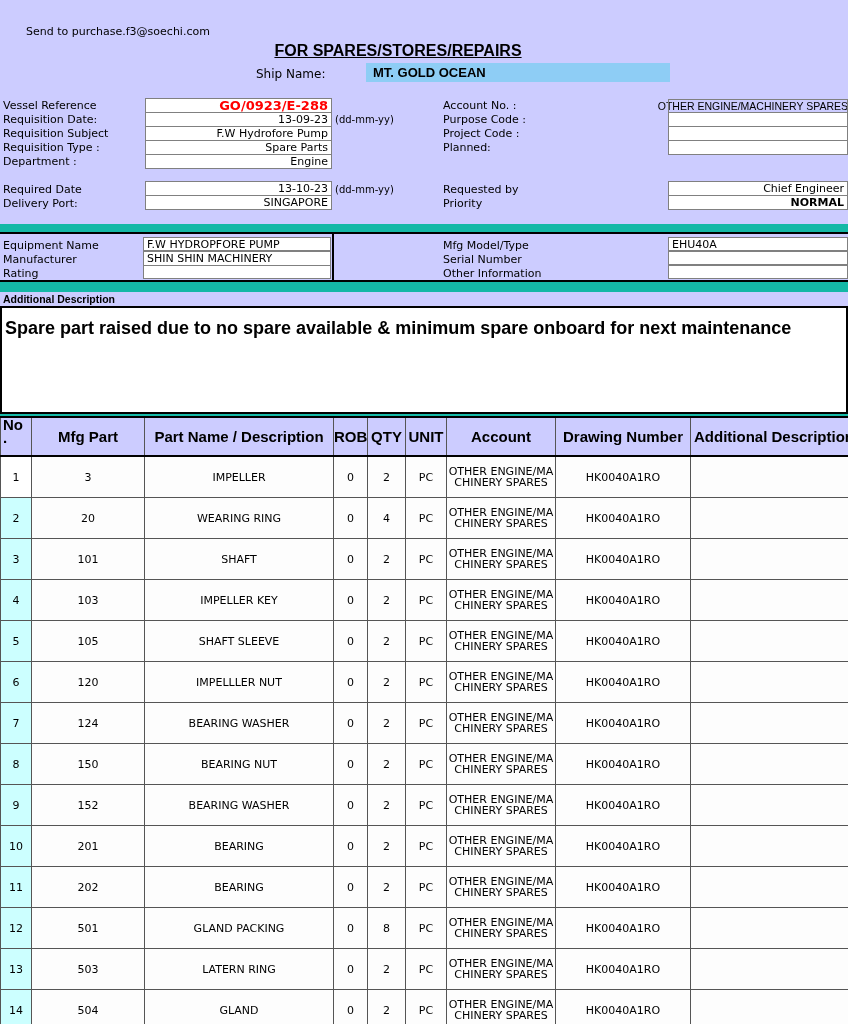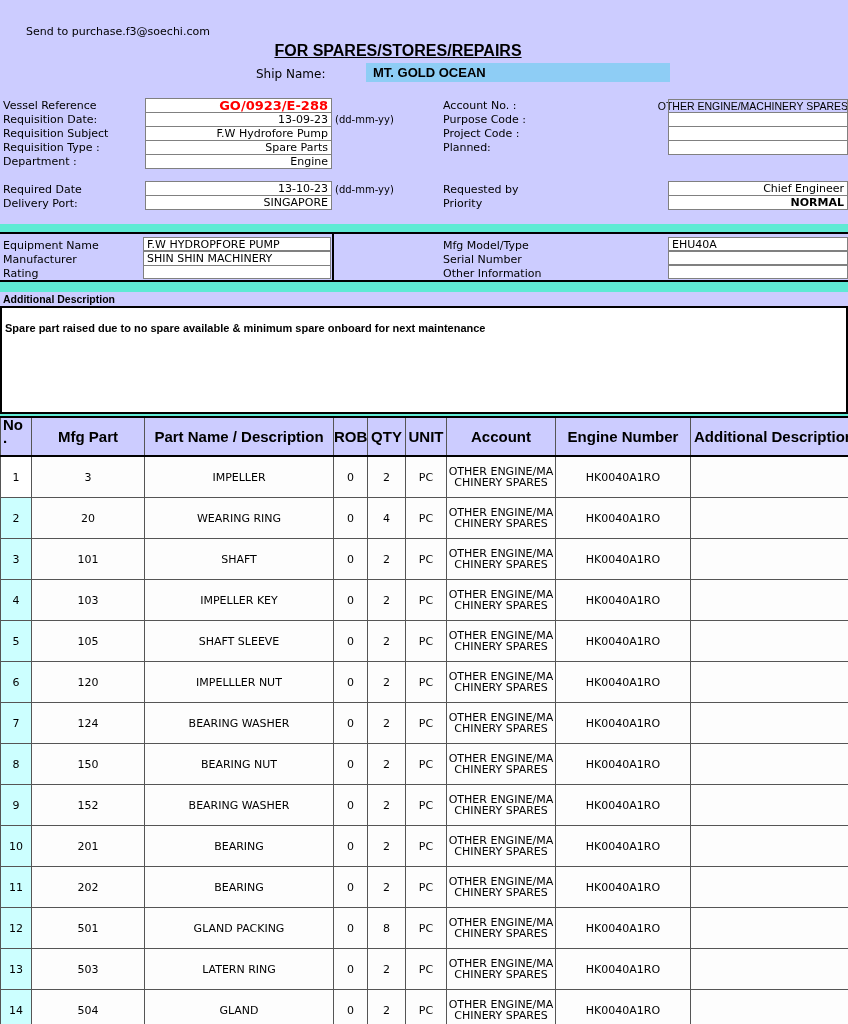--- a/index.html
+++ b/index.html
@@ -10,21 +10,21 @@
   body {
     font-family: "DejaVu Sans", sans-serif;
     font-size: 11px;
     color: #000000;
   }
   #page {
     position: relative;
     width: 848px;
     height: 1024px;
     overflow: hidden;
-    background: #5eead4;
+    background: #14b8a6;
   }
 
   
   .panel-lav {
     background: #ccccff;
   }
   #top-panel {
     position: absolute;
     left: 0; top: 0;
     width: 848px;
@@ -170,21 +170,21 @@
     border-left: 2px solid #000;
     border-right: 2px solid #000;
     border-bottom: 2px solid #000;
     box-sizing: border-box;
   }
   #addl-desc-text {
     position: absolute;
     left: 5px; top: 318px;
     width: 838px;
     font-family: "Liberation Sans", sans-serif;
-    font-size: 11px;
+    font-size: 18px;
     font-weight: bold;
     line-height: 20px;
   }
 
   
   #parts-table {
     position: absolute;
     left: 0; top: 416px;
     width: 848px;
     border-collapse: collapse;
@@ -320,21 +320,21 @@
   <table id="parts-table">
     <thead>
       <tr>
         <th class="c-no no-head">No .</th>
         <th class="c-mfg">Mfg Part</th>
         <th class="c-name">Part Name / Description</th>
         <th class="c-rob">ROB</th>
         <th class="c-qty">QTY</th>
         <th class="c-unit">UNIT</th>
         <th class="c-acct">Account</th>
-        <th class="c-draw">Engine Number</th>
+        <th class="c-draw">Drawing Number</th>
         <th class="c-addl">Additional Description</th>
       </tr>
     </thead>
     <tbody id="parts-tbody">
         <tr>
           <td class="no-cell c-no">1</td>
           <td class="c-mfg">3</td>
           <td class="c-name">IMPELLER</td>
           <td class="c-rob">0</td>
           <td class="c-qty">2</td>

